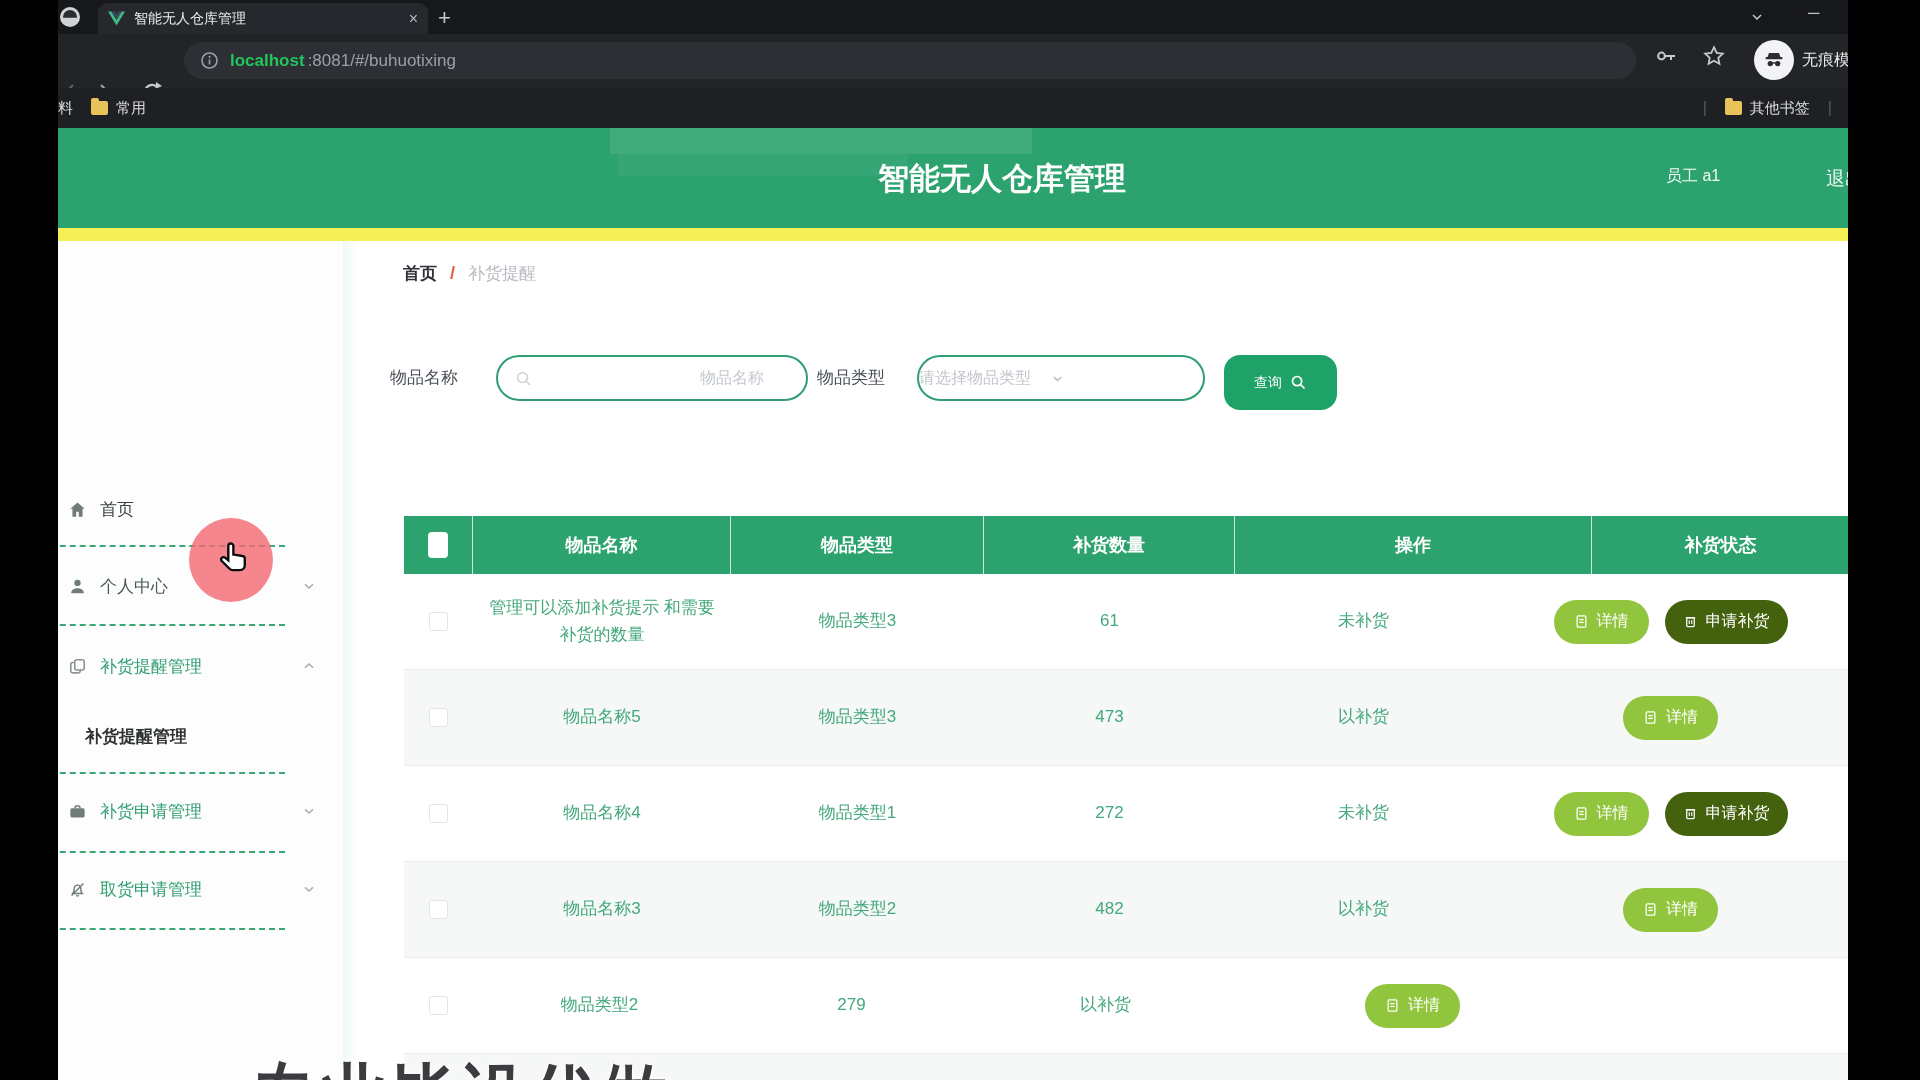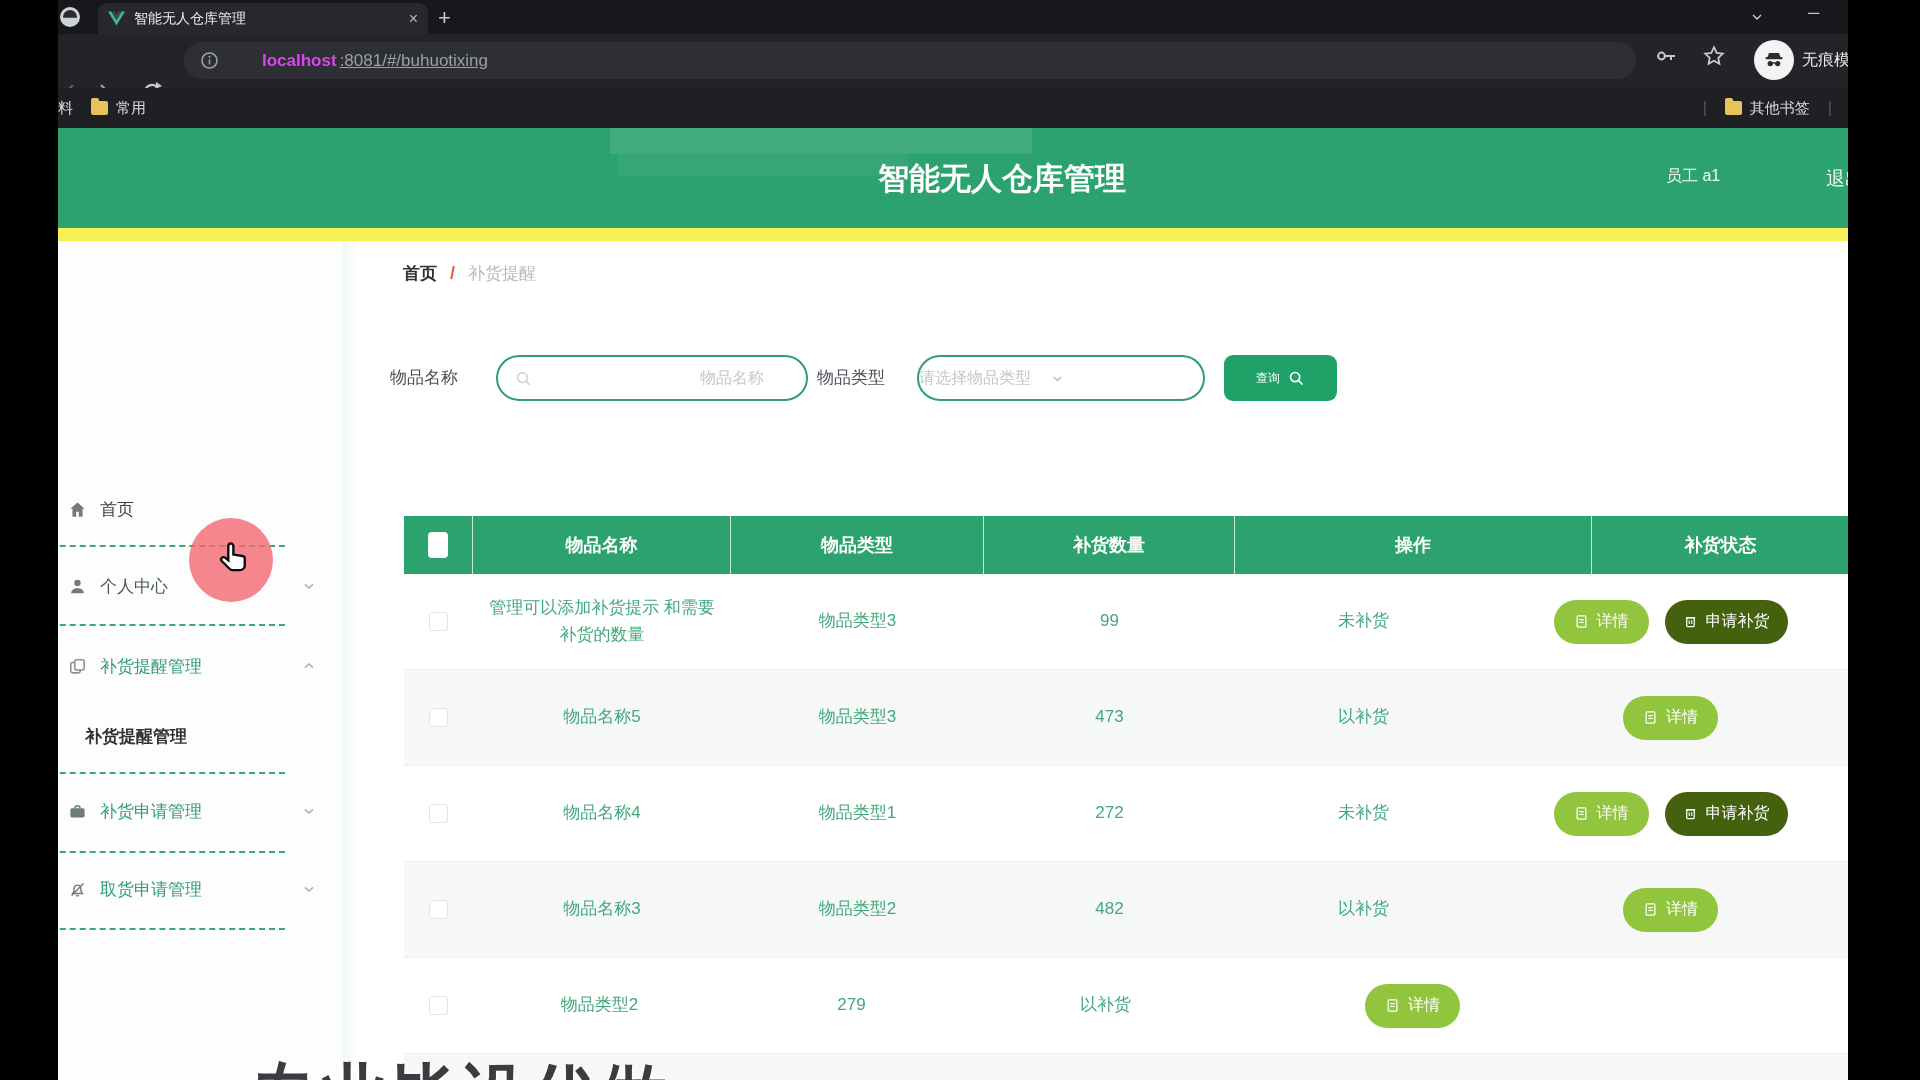--- a/index.html
+++ b/index.html
@@ -15,22 +15,22 @@
   .tab{left:98px;top:3px;width:330px;height:31px;background:#26282d;border-radius:9px 9px 0 0;
        display:flex;align-items:center;padding:0 10px;box-sizing:border-box;color:#e8eaed;font-size:14px;gap:9px;}
   .tab-title{flex:1;white-space:nowrap;overflow:hidden;}
   .tab-x{color:#b7babf;font-size:16px;line-height:1;}
   .newtab{left:438px;top:5px;color:#c4c7cb;font-size:22px;line-height:26px;}
   .winbtn{top:4px;color:#cfd2d6;font-size:16px;}
   .toolbar{left:0;top:34px;width:1920px;height:54px;background:#222428;}
   .nav-ic{top:46px;width:24px;height:24px;}
   .urlbar{left:184px;top:42px;width:1452px;height:37px;background:#2d2f34;border-radius:19px;
           display:flex;align-items:center;padding:0 16px;box-sizing:border-box;gap:11px;font-size:17px;}
-  .url-host{color:#d946ef;font-weight:bold;margin-left:32px;}
-  .url-rest{color:#9aa0a6;text-decoration:underline;}
+  .url-host{color:#22c55e;font-weight:bold;}
+  .url-rest{color:#9aa0a6;}
   .right-ic{top:44px;}
   .incog{left:1754px;top:40px;width:40px;height:40px;border-radius:50%;background:#f2f3f4;
          display:flex;align-items:center;justify-content:center;}
   .incog-label{left:1802px;top:50px;color:#e8eaed;font-size:16px;white-space:nowrap;}
   .bookbar{left:0;top:88px;width:1920px;height:40px;background:#1f2024;display:flex;align-items:center;
            color:#dadce0;font-size:15px;}
   .bm{display:flex;align-items:center;gap:8px;margin-left:18px;}
   .bm-right{position:absolute;right:78px;display:flex;align-items:center;gap:8px;}
   .bm-sep{color:#55585e;margin:0 10px;font-size:16px;}
   .folder{width:17px;height:14px;background:#e7c35a;border-radius:2px;position:relative;}
@@ -64,22 +64,22 @@
   
   .f-label{top:366px;font-size:17px;color:#4a5158;}
   .pillwrap{top:355px;height:46px;border:2px solid #2f9e71;border-radius:24px;background:#fff;box-sizing:border-box;}
   .pill-input{width:100%;height:100%;border:none;outline:none;background:transparent;border-radius:24px;
       font-family:"Liberation Sans",sans-serif;font-size:16px;color:#606266;text-align:right;padding:0 42px 0 44px;box-sizing:border-box;}
   .pill-input::placeholder{color:#c3c7cd;}
   .mag{position:absolute;left:17px;top:13px;}
   .selwrap{left:917px;top:355px;width:288px;height:46px;border:2px solid #2f9e71;border-radius:24px;background:#fff;
       box-sizing:border-box;display:flex;align-items:center;justify-content:flex-start;padding-right:18px;gap:19px;}
   .sel-ph{color:#c3c7cd;font-size:16px;}
-  .q-btn{left:1224px;top:355px;width:113px;height:46px;background:#1fa267;border:none;border-radius:9px;color:#fff;
-      font-size:12px;font-family:"Liberation Sans",sans-serif;display:flex;align-items:center;justify-content:center;gap:8px;}
+  .q-btn{left:1224px;top:355px;width:113px;height:55px;background:#1fa267;border:none;border-radius:16px;color:#fff;
+      font-size:14px;font-family:"Liberation Sans",sans-serif;display:flex;align-items:center;justify-content:center;gap:8px;}
 
   
   .tbl{left:404px;top:516px;width:1445px;}
   .thead{display:flex;height:58px;background:#2ca26f;color:#fff;font-weight:bold;font-size:18px;}
   .th{display:flex;align-items:center;justify-content:center;box-sizing:border-box;border-right:1px solid rgba(255,255,255,.75);}
   .th:last-child{border-right:none;}
   .c0{width:69px;}.c1{width:258px;}.c2{width:253px;}.c3{width:251px;}.c4{width:257px;}.c5{width:357px;}
   .trow{display:flex;height:95px;border-bottom:1px solid #ededed;background:#fff;}
   .trow.alt{background:#f6f7f7;}
   .td{display:flex;align-items:center;justify-content:center;color:#43a87b;font-size:17px;text-align:center;
@@ -296,21 +296,21 @@
       <div class="th c5">操作</div>
       <div class="th c4">补货状态</div>
     </div>
 
     <div class="trow">
       <div class="td c0">
           <span class="row-check"></span>
         </div>
       <div class="td c1">管理可以添加补货提示 和需要补货的数量</div>
       <div class="td c2">物品类型3</div>
-      <div class="td c3">99</div>
+      <div class="td c3">61</div>
       <div class="td c4">未补货</div>
       <div class="td c5 ops">
         <button class="btn btn-detail">
           <svg width="15" height="15" viewBox="0 0 24 24">
             <rect x="5" y="3" width="14" height="18" rx="2" fill="none" stroke="#fff" stroke-width="2"></rect>
             <line x1="8.5" y1="9" x2="15.5" y2="9" stroke="#fff" stroke-width="2"></line>
             <line x1="8.5" y1="13.5" x2="15.5" y2="13.5" stroke="#fff" stroke-width="2"></line>
           </svg>
             <span>详情</span>
         </button>

